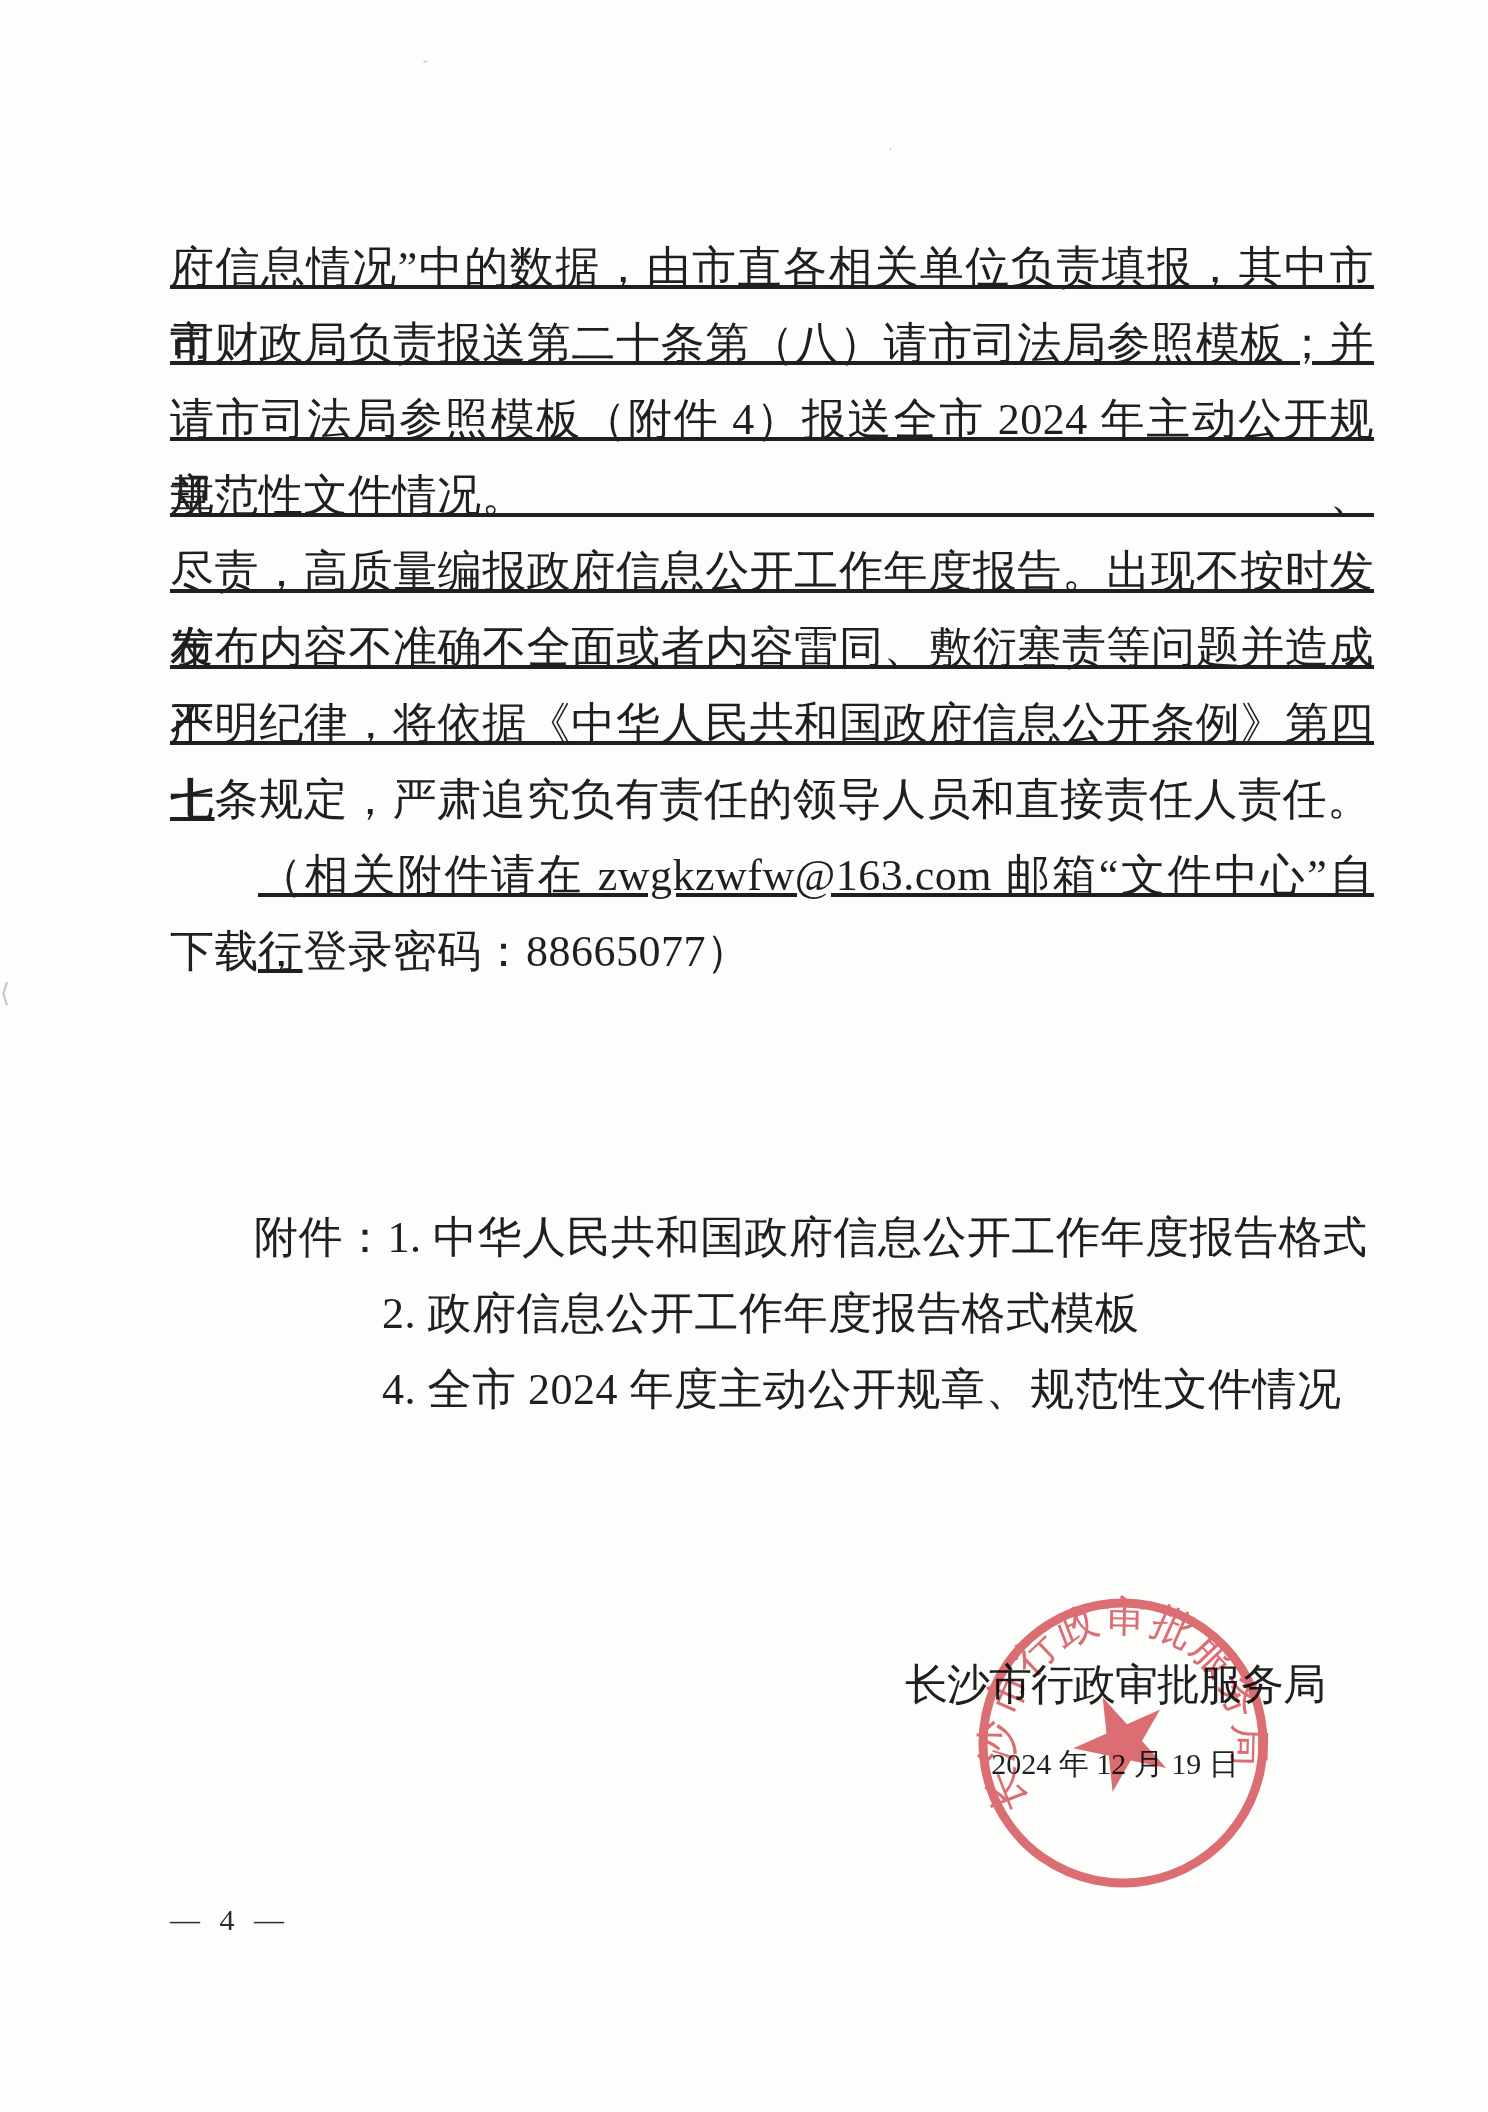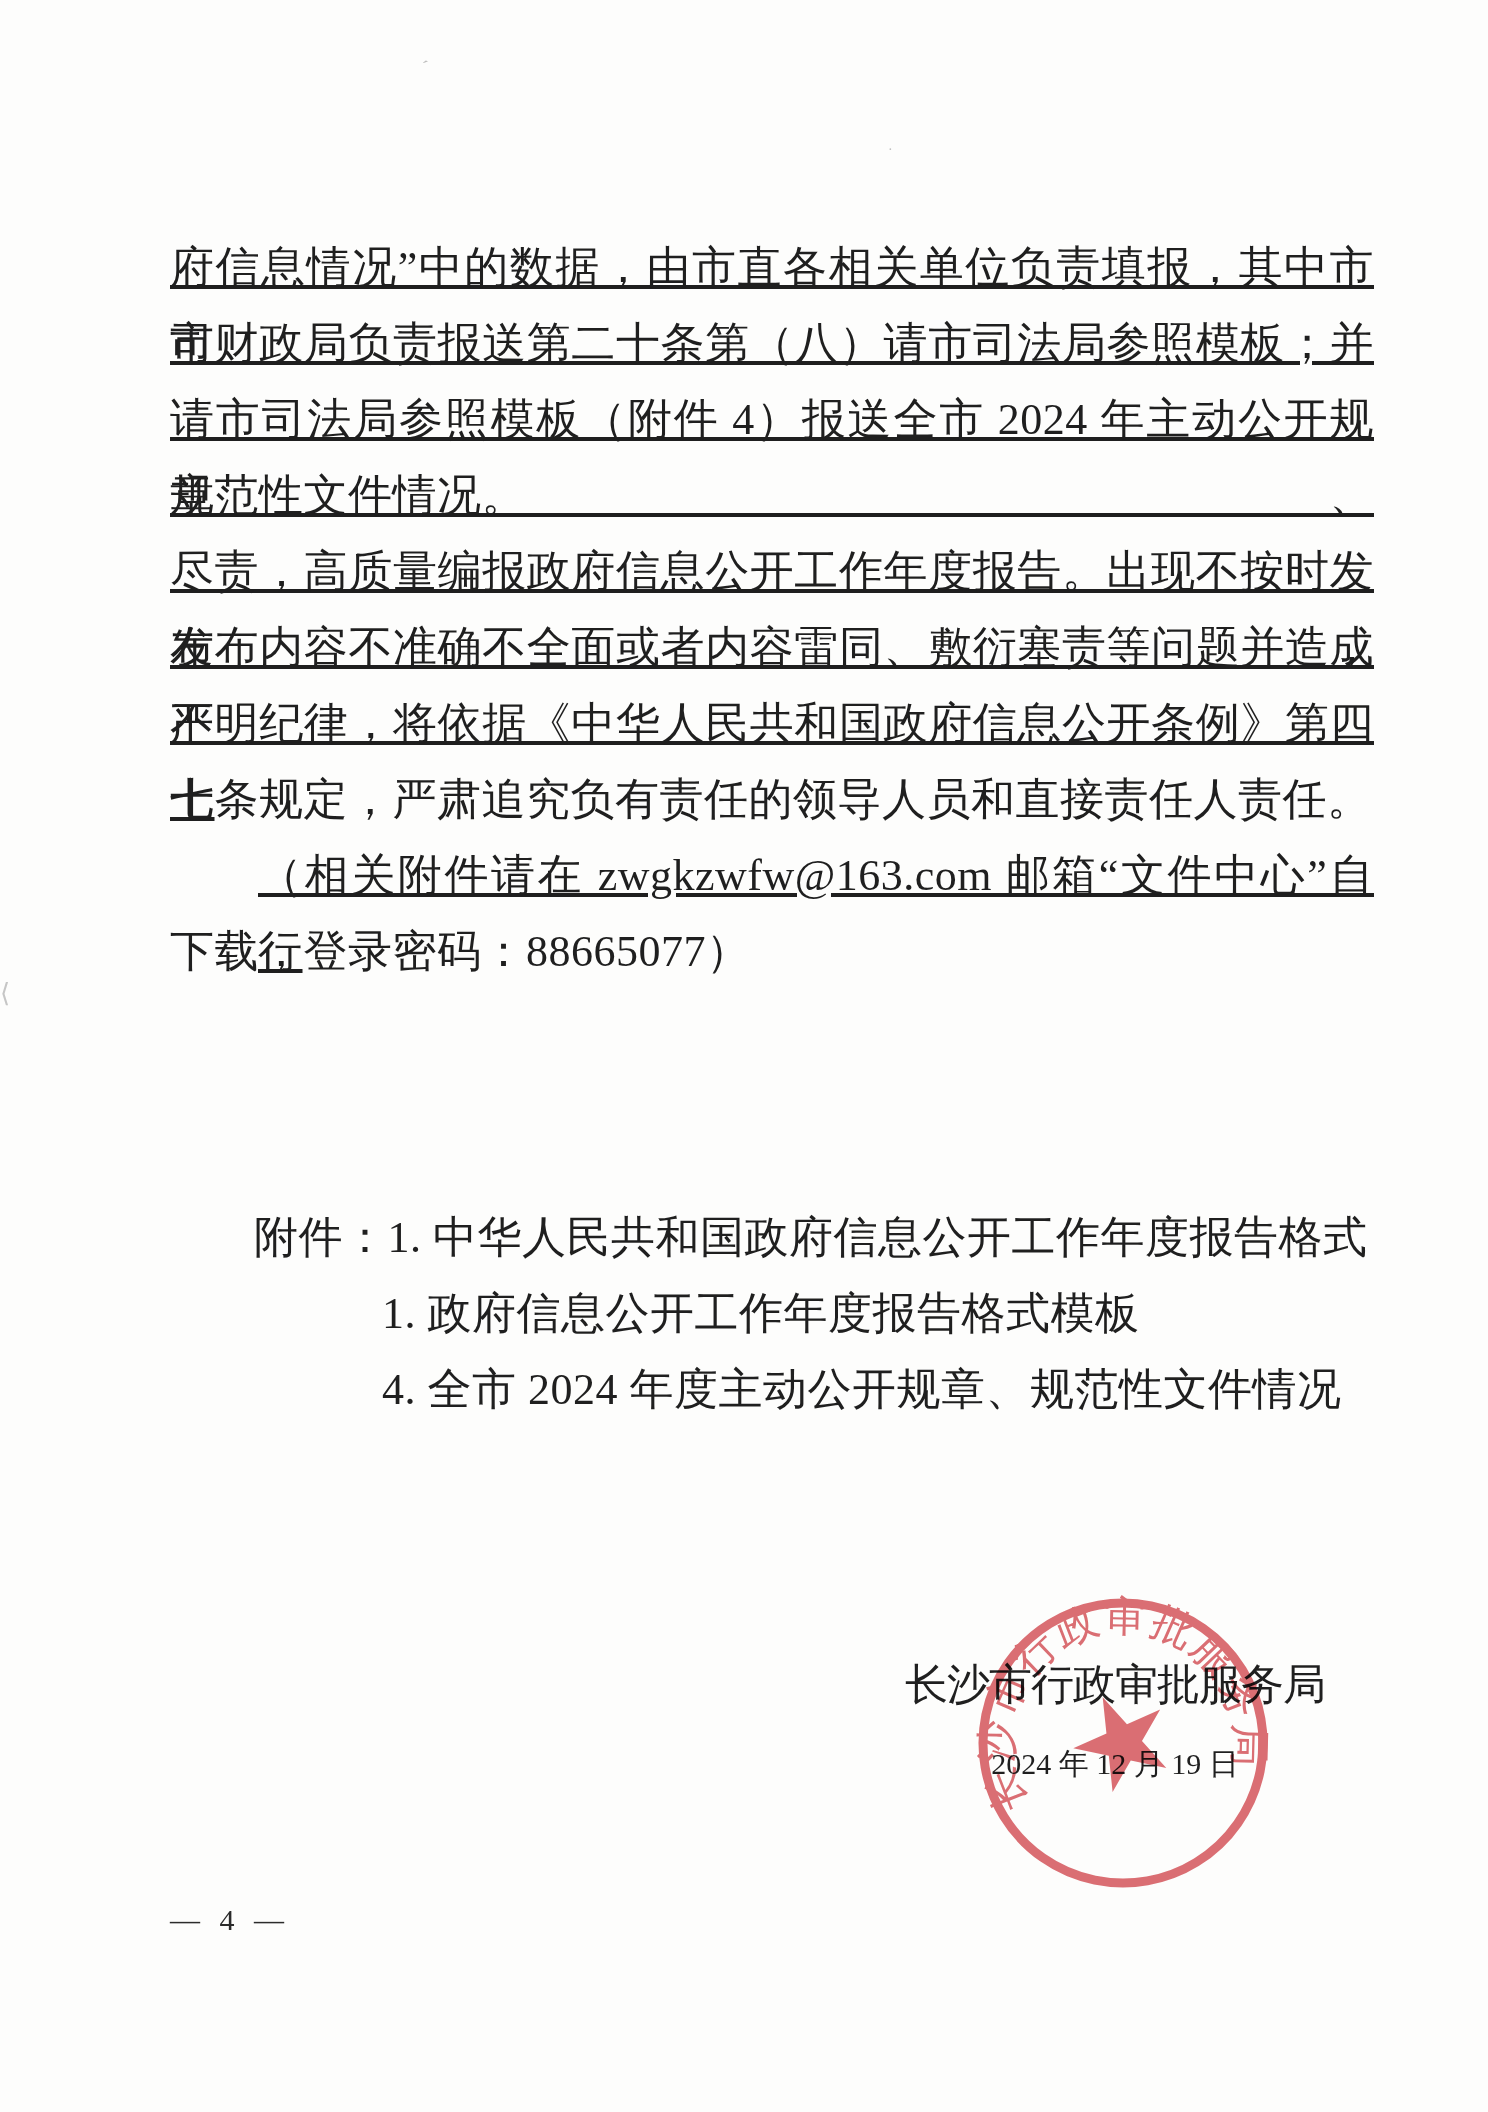--- a/index.html
+++ b/index.html
@@ -61,21 +61,21 @@
     <div class="line just">严明纪律，将依据《中华人民共和国政府信息公开条例》第四十</div>
     <div class="line">七条规定，严肃追究负有责任的领导人员和直接责任人责任。</div>
     <div class="line just indent2">（相关附件请在 zwgkzwfw@163.com 邮箱“文件中心”自行</div>
     <div class="line">下载，登录密码：88665077）</div>
   </div>
 
   <div class="attach-block">
     <div class="line attach-first">
       <span>附件：</span><span>1. 中华人民共和国政府信息公开工作年度报告格式</span>
     </div>
-    <div class="line attach-item">1. 政府信息公开工作年度报告格式模板</div>
+    <div class="line attach-item">2. 政府信息公开工作年度报告格式模板</div>
     <div class="line attach-item">4. 全市 2024 年度主动公开规章、规范性文件情况</div>
   </div>
 
   <div class="sig-block">
     <div class="sig-name">长沙市行政审批服务局</div>
     <div class="sig-date">2024 年 12 月 19 日</div>
   </div>
 
   <svg class="seal" viewBox="0 0 310 310" aria-hidden="true">
     <g transform="rotate(-10 155 155)">

